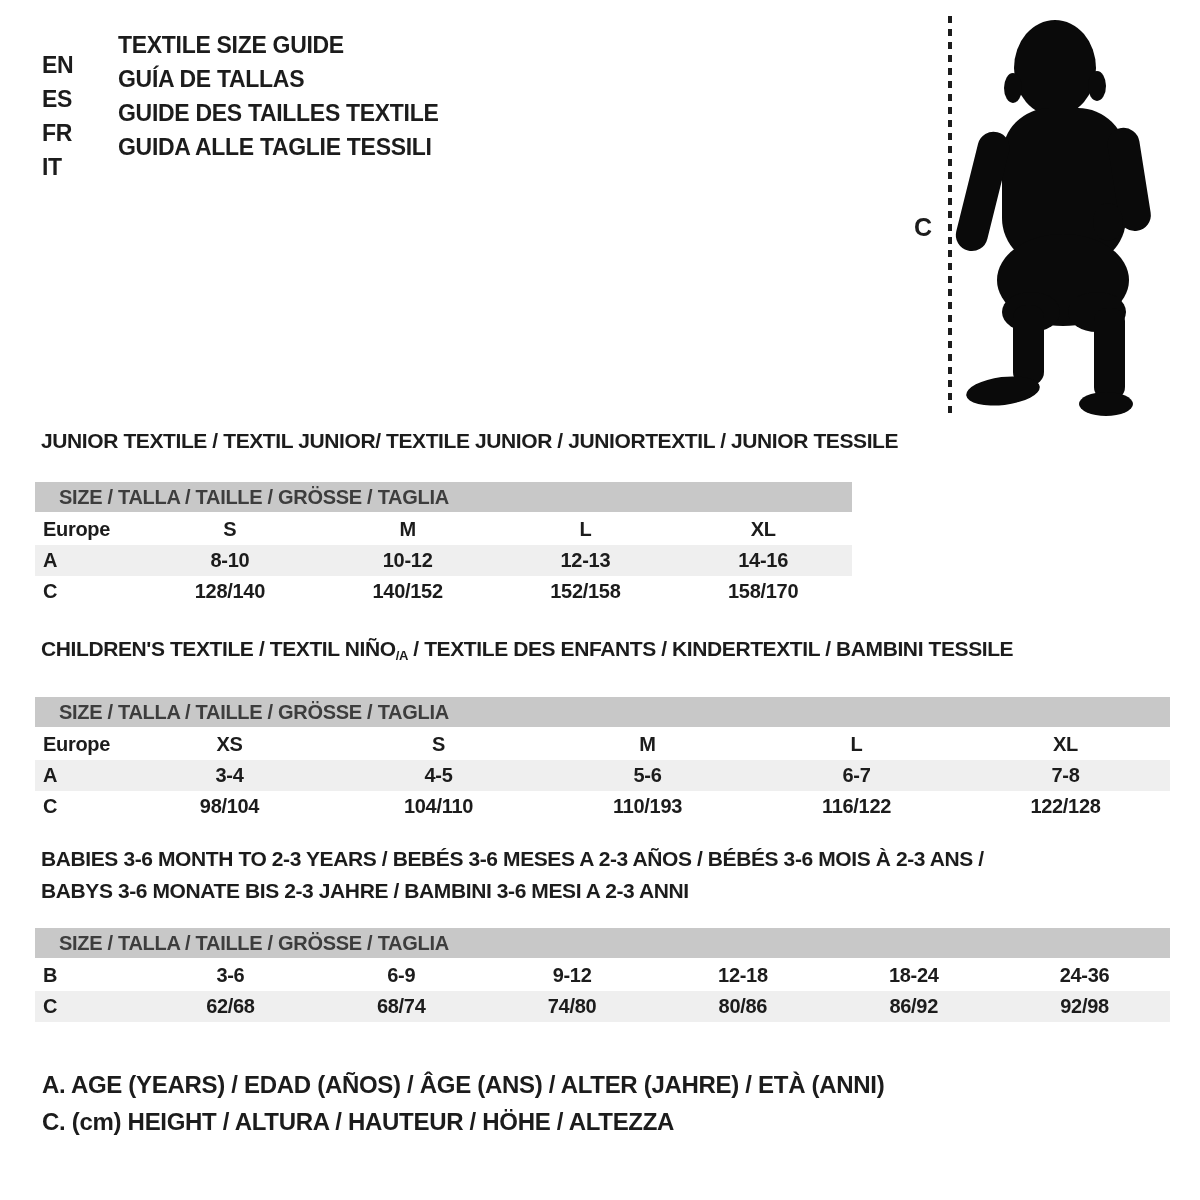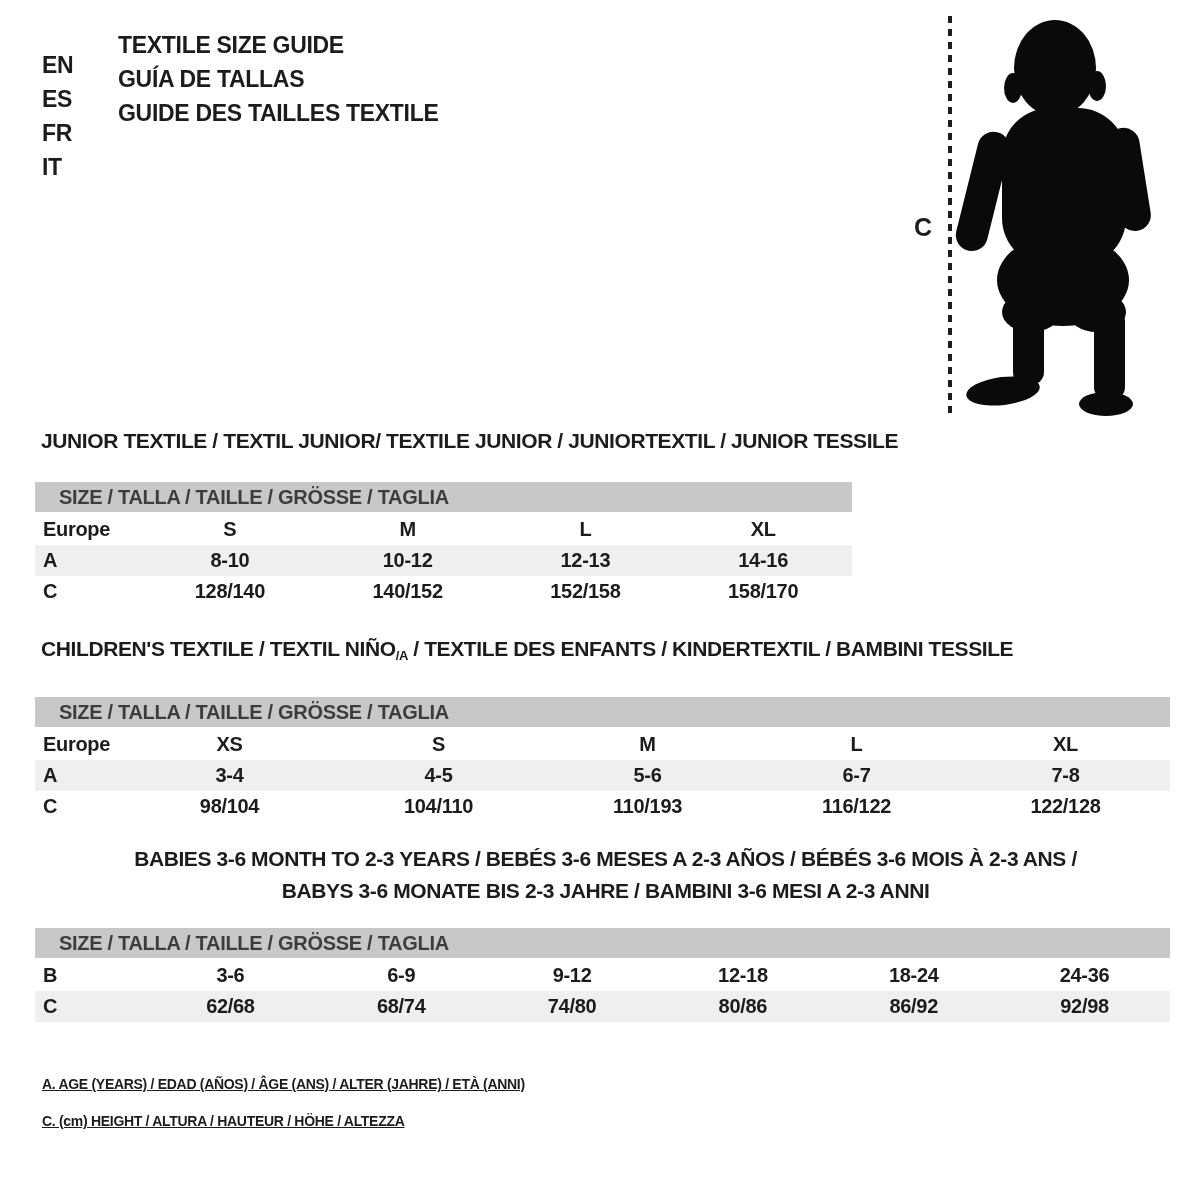--- a/index.html
+++ b/index.html
@@ -23,21 +23,21 @@
   .figure svg{position:absolute;left:0;top:0;}
   .figure-label{position:absolute;left:14px;top:213px;font-size:25px;}
 
   
   .size-table{position:absolute;left:35px;}
   .t0{top:428px;width:817px;}
   .t1{top:636px;width:1135px;}
   .t2{top:843px;width:1135px;}
 
   .table-title{margin-bottom:28px;padding-left:6px;}
-  .t2 .table-title{margin-bottom:21px;text-align:center;}
+  .t2 .table-title{margin-bottom:21px;}
   .title-line{font-size:21px;line-height:26px;letter-spacing:-0.4px;white-space:nowrap;}
   .t2 .title-line{line-height:32px;}
   .sub{font-size:0.62em;vertical-align:-0.28em;}
 
   .size-bar{
     height:30px;line-height:30px;
     background:#c8c8c8;color:#3d3d3d;
     font-size:20px;padding-left:24px;
     letter-spacing:-0.3px;
   }
@@ -45,21 +45,21 @@
   .row{display:flex;height:31px;align-items:center;font-size:20px;letter-spacing:-0.3px;}
   .row.striped{background:#efefef;}
   .row .label{padding-left:8px;flex:0 0 auto;}
   .t0 .label{width:98px;}
   .t1 .label{width:82px;}
   .t2 .label{width:102px;}
   .cell{flex:1 1 0;text-align:center;}
 
   
   .legend{position:absolute;left:42px;top:1066px;}
-  .legend-line{height:37px;line-height:37px;font-size:14px;letter-spacing:-0.3px;white-space:nowrap;text-decoration:underline;}
+  .legend-line{height:37px;line-height:37px;font-size:24px;letter-spacing:-0.3px;white-space:nowrap;}
 </style>
 </head>
 <body>
 
 <div class="page">
 
   <div class="langs">
     <div class="lang-row">
       <span class="lang-code">EN</span>
       <span class="lang-title">TEXTILE SIZE GUIDE</span>
@@ -67,20 +67,21 @@
     <div class="lang-row">
       <span class="lang-code">ES</span>
       <span class="lang-title">GUÍA DE TALLAS</span>
     </div>
     <div class="lang-row">
       <span class="lang-code">FR</span>
       <span class="lang-title">GUIDE DES TAILLES TEXTILE</span>
     </div>
     <div class="lang-row">
       <span class="lang-code">IT</span>
+      <span class="lang-title">GUIDA ALLE TAGLIE TESSILI</span>
     </div>
   </div>
 
   <div class="figure">
     <svg width="300" height="420" viewBox="0 0 300 420" aria-hidden="true">
       <line x1="50" y1="16" x2="50" y2="415" stroke="#1c1c1c" stroke-width="4" stroke-dasharray="7 6"></line>
       <g fill="#0a0a0a">
         <ellipse cx="155" cy="68" rx="41" ry="48"></ellipse>
         <ellipse cx="113" cy="88" rx="9" ry="15"></ellipse>
         <ellipse cx="197" cy="86" rx="9" ry="15"></ellipse>

